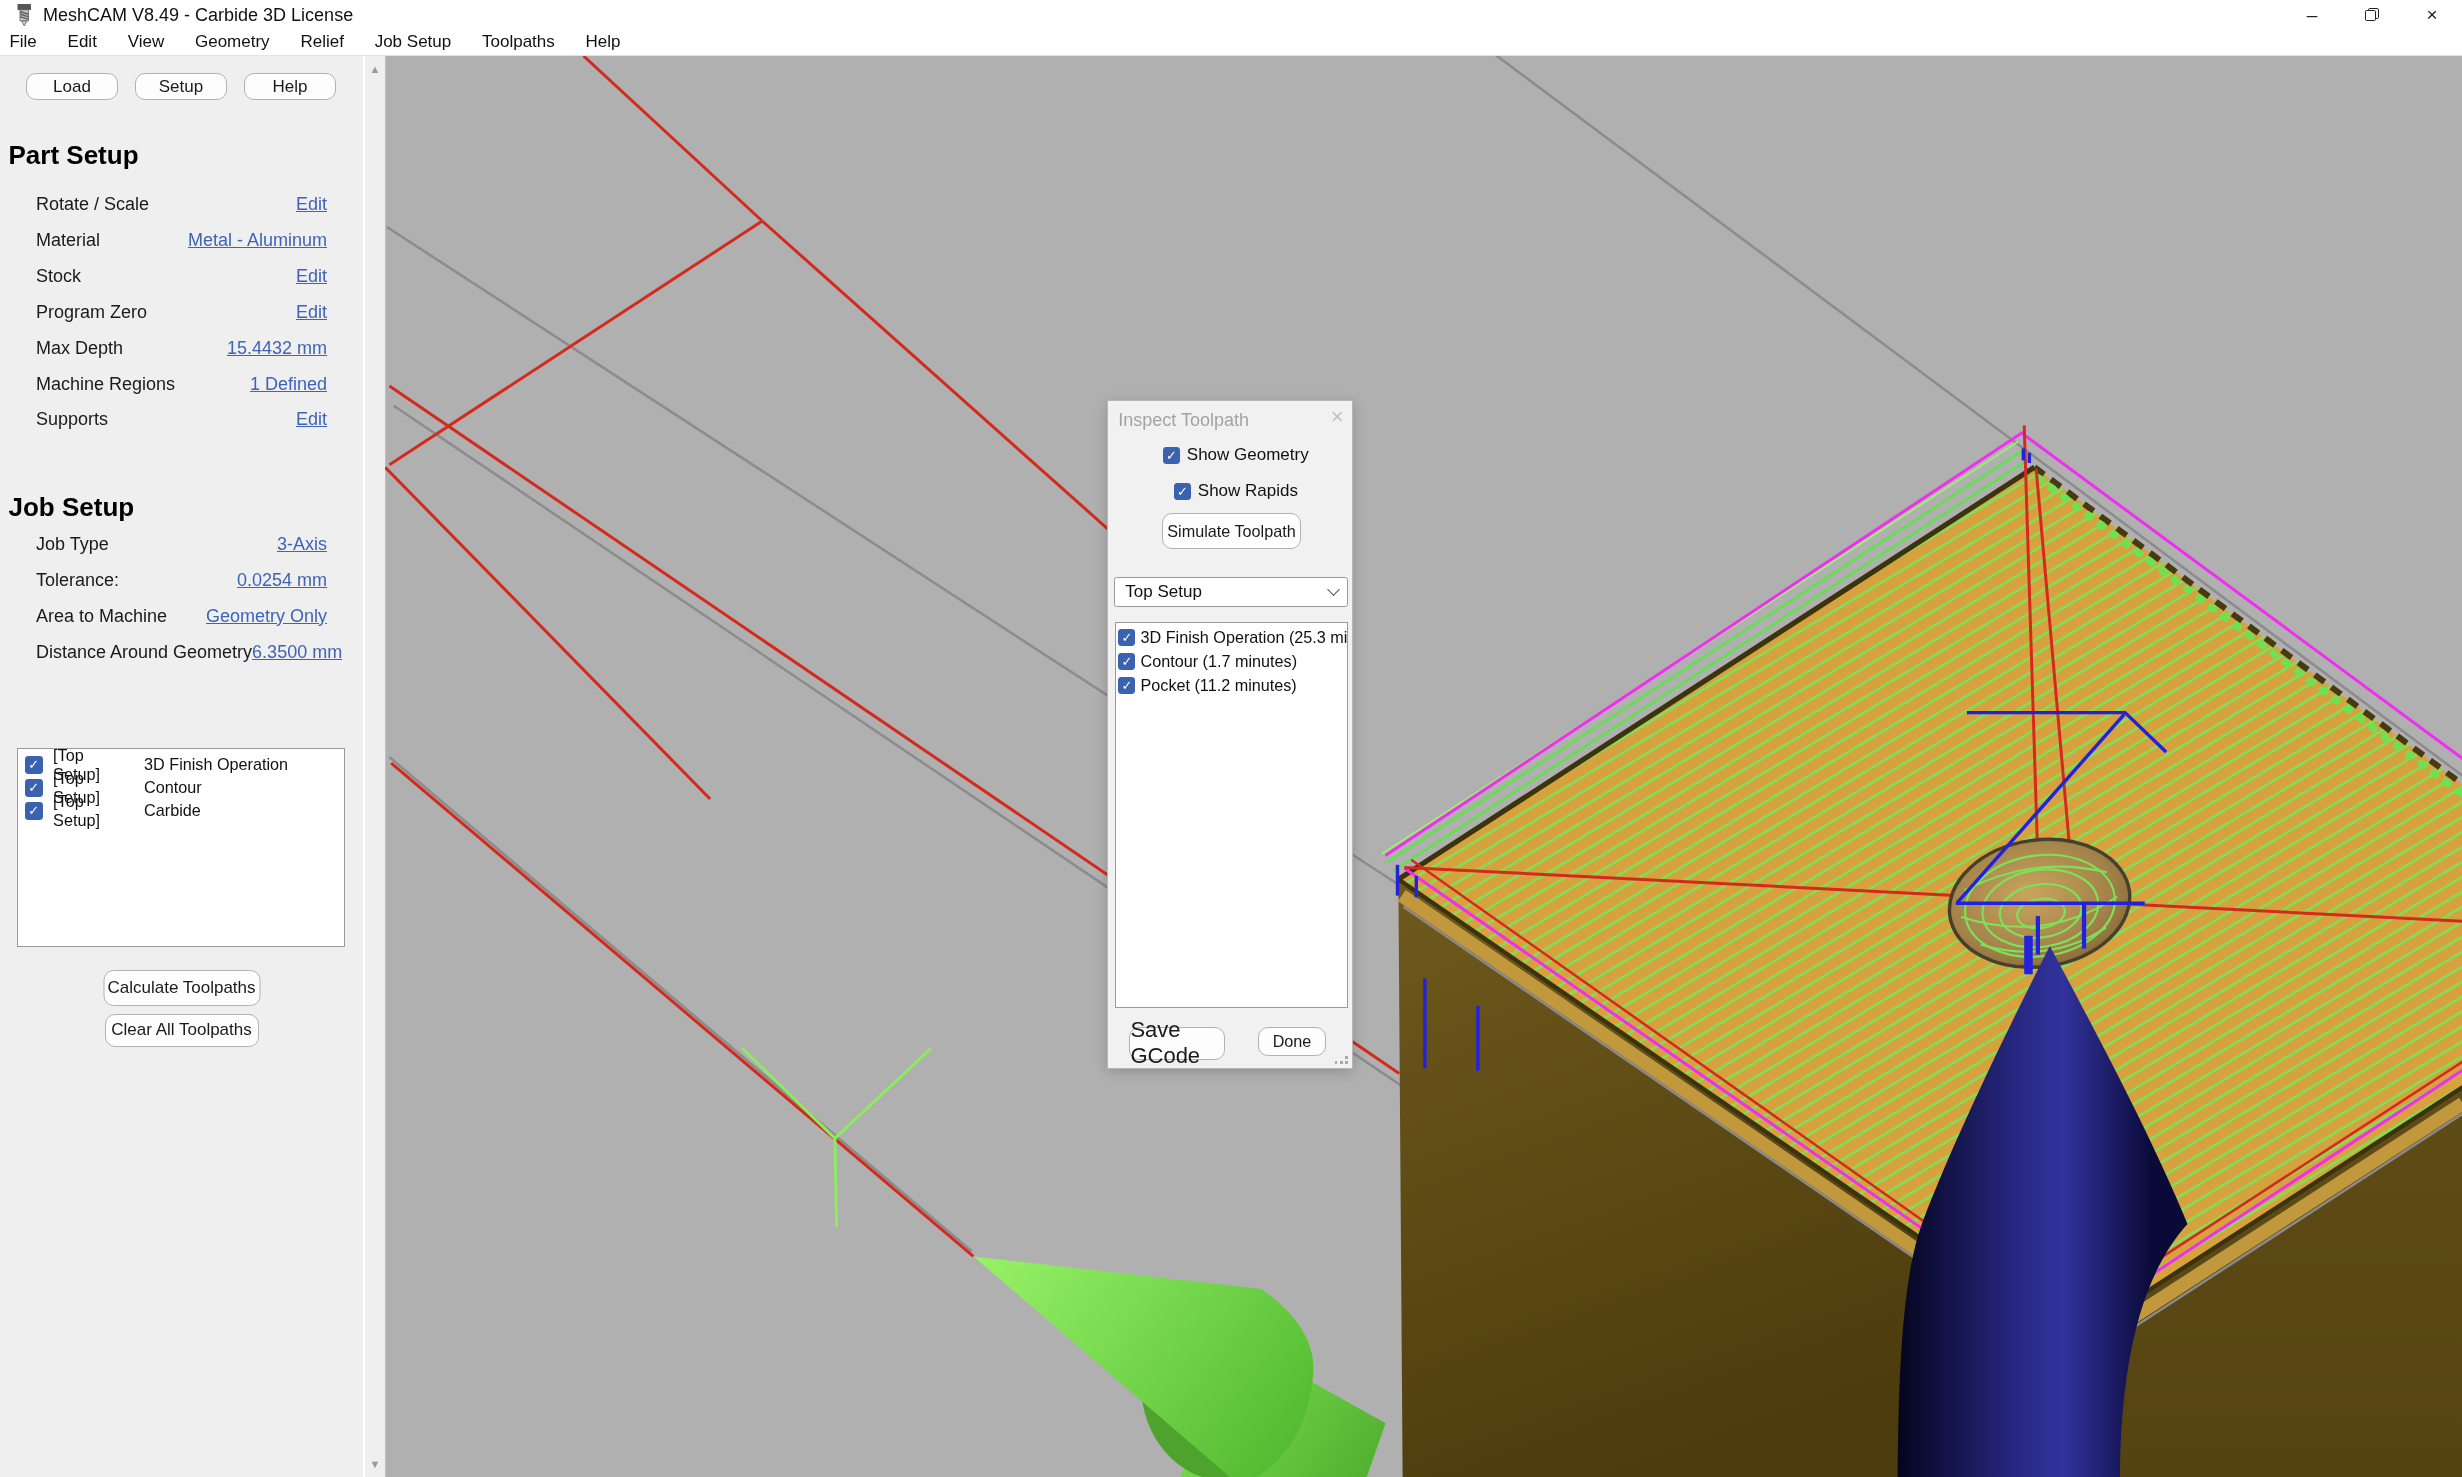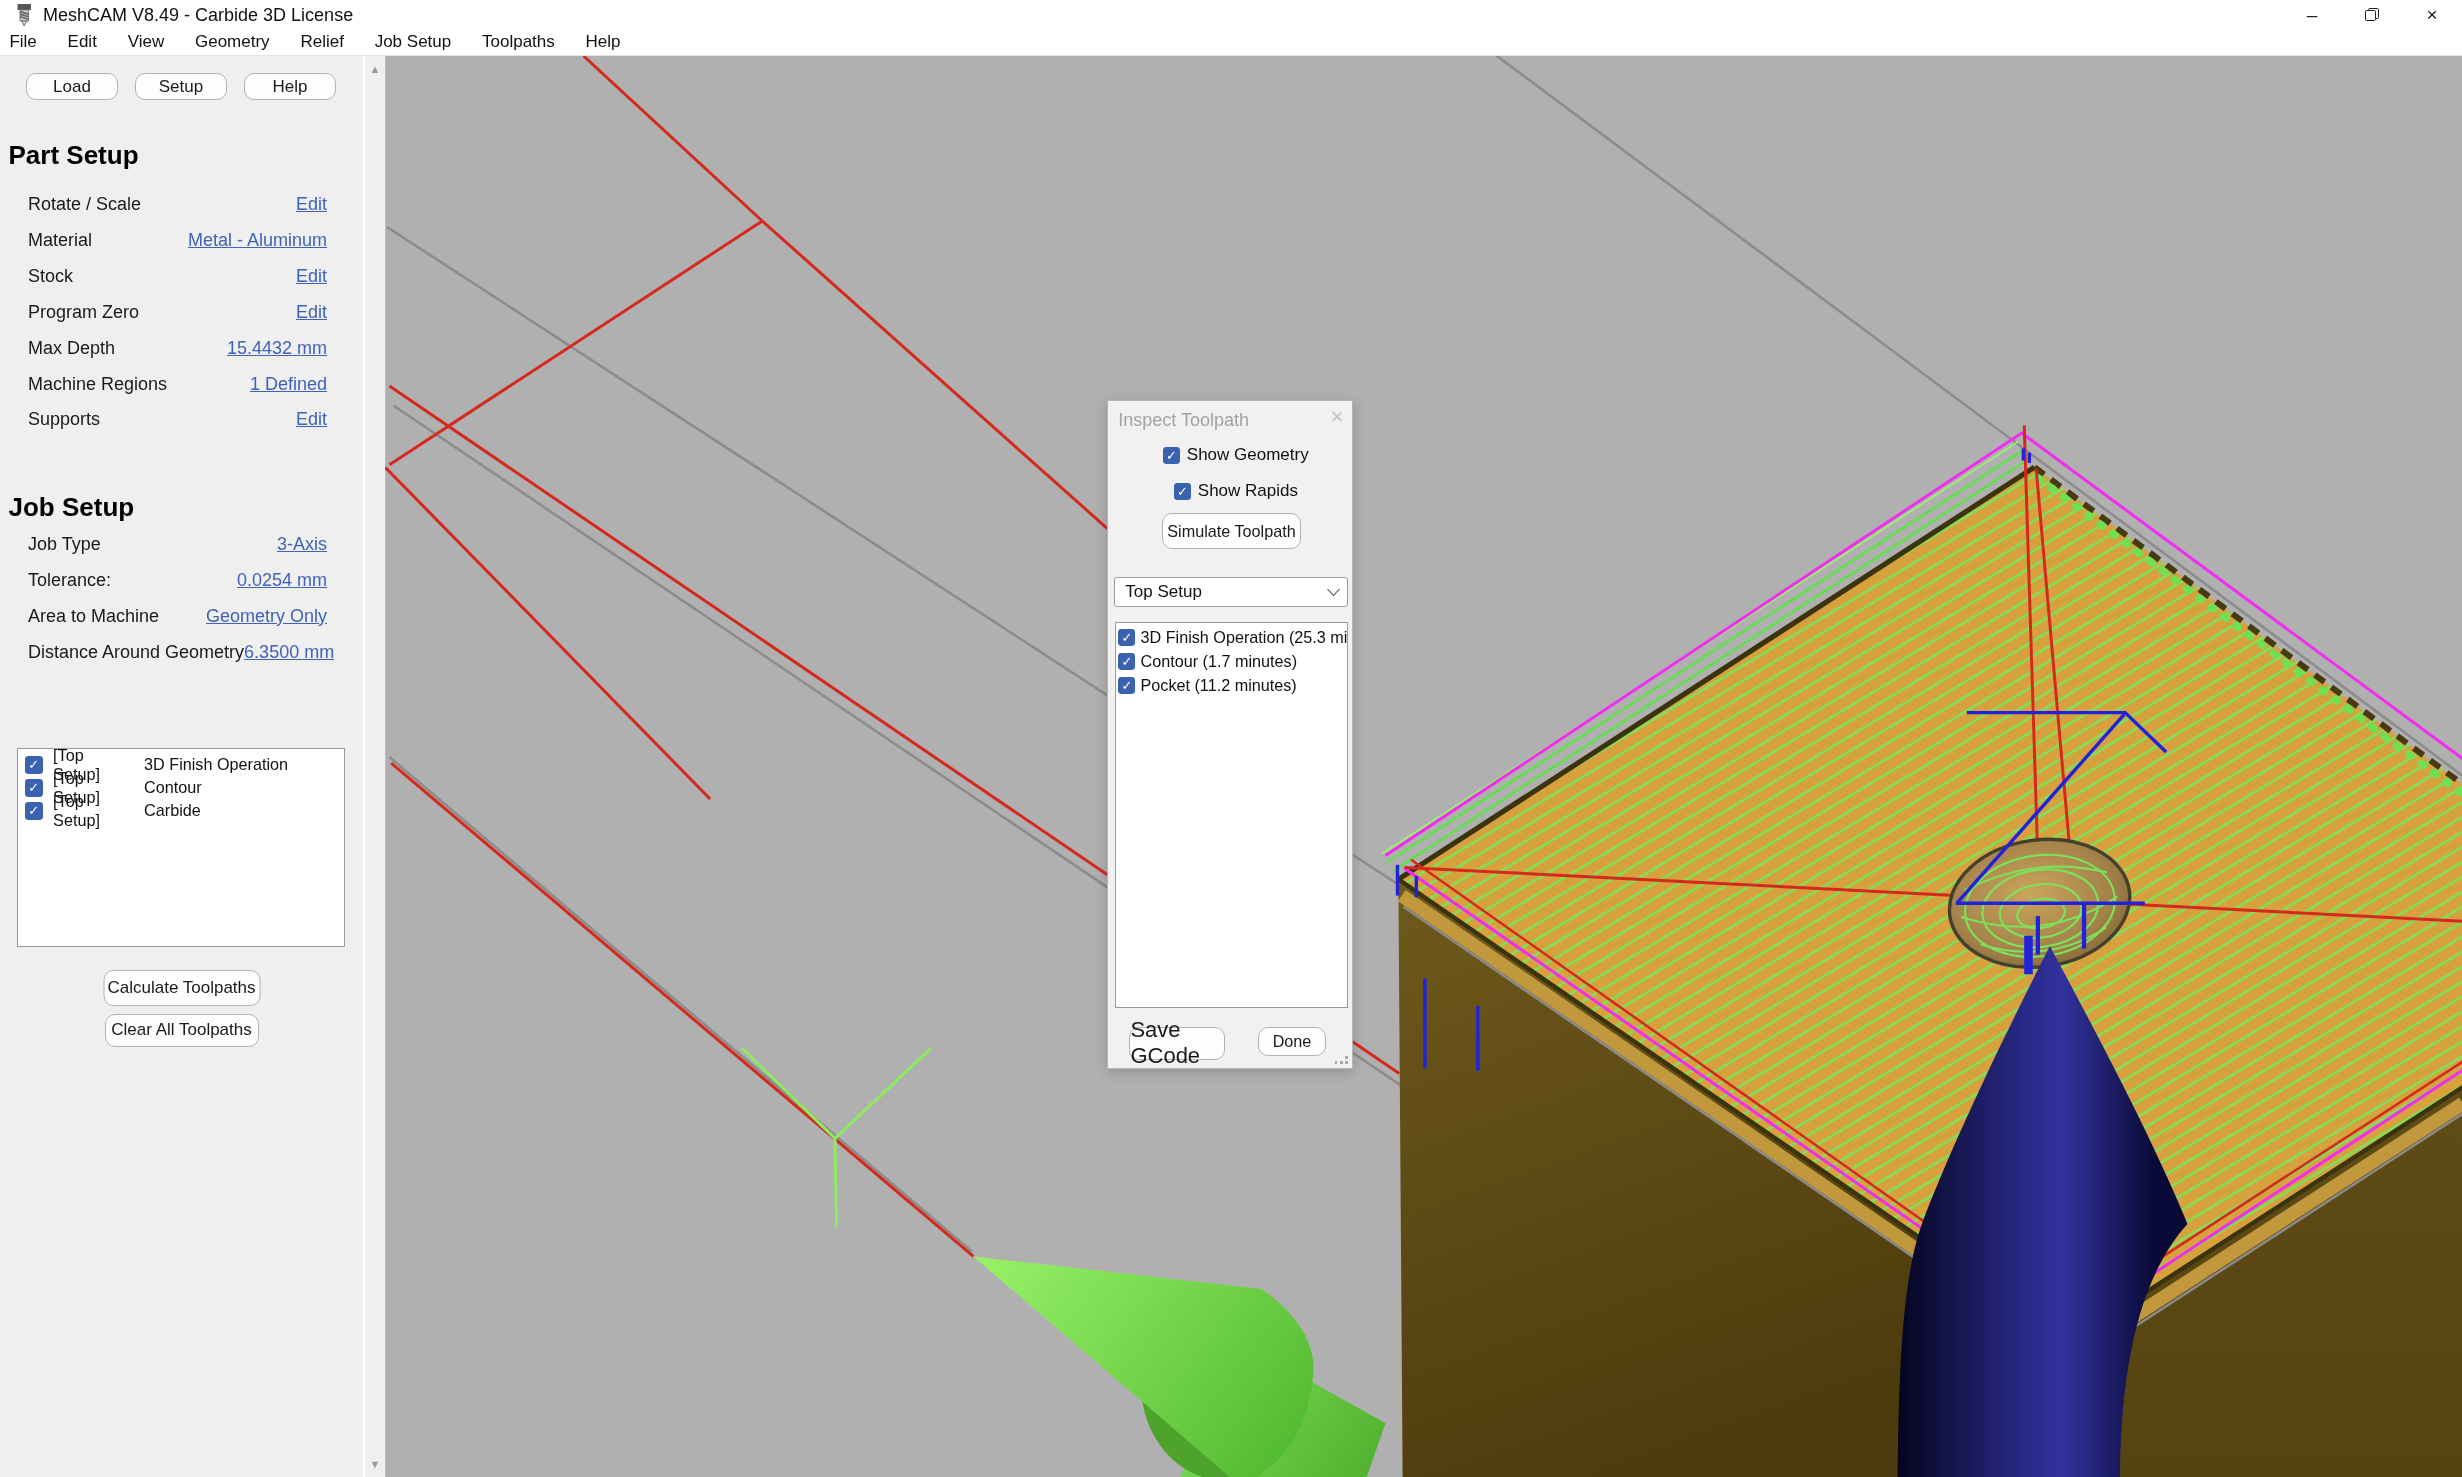--- a/index.html
+++ b/index.html
@@ -31,21 +31,21 @@
   
   .sidebar{ position:absolute; left:0; top:56px; width:363px; height:1421px; background:var(--panel-bg); }
   .side-divider{ position:absolute; left:363px; top:56px; width:2.6px; height:1421px; background:#fff; }
   .side-scroll{ position:absolute; left:365px; top:56px; width:19.7px; height:1421px; background:var(--panel-bg); }
   .scroll-arrow{ position:absolute; left:2.6px; width:14.5px; text-align:center; font-size:11px; color:#999; }
   .top-buttons{ position:absolute; left:0; top:17px; width:363px; display:flex; }
   .btn{ background:#fdfdfd; border:0.9px solid #b2b2b2; border-radius:10px; font-size:17px;
     color:#1a1a1a; display:flex; align-items:center; justify-content:center; }
   .tb{ width:92px; height:27px; position:absolute; top:0; }
   .heading{ position:absolute; left:8.5px; font-size:26px; font-weight:bold; color:#000; }
-  .prow{ position:absolute; left:0; width:363px; height:36px; padding:0 36px 0 28px;
+  .prow{ position:absolute; left:0; width:363px; height:36px; padding:0 36px 0 36px;
     display:flex; align-items:center; justify-content:space-between; }
   .prow .lbl{ font-size:18px; color:#1a1a1a; white-space:nowrap; }
   .prow .val{ font-size:18px; color:var(--link-blue); text-decoration:underline; white-space:nowrap; }
   .ops-box{ position:absolute; left:17px; top:692px; width:328px; height:199px; background:#fff;
     border:1.7px solid #9a9a9a; padding-top:4.3px; }
   .op-row{ height:23px; display:flex; align-items:center; padding-left:6.8px; font-size:16.2px; color:#111; }
   .op-prefix{ margin-left:10.3px; width:79px; }
   .op-name{ margin-left:12px; }
   .cb{ width:18px; height:18px; border-radius:3.4px; background:var(--checkbox-blue);
     display:inline-flex; align-items:center; justify-content:center; flex:none; }

